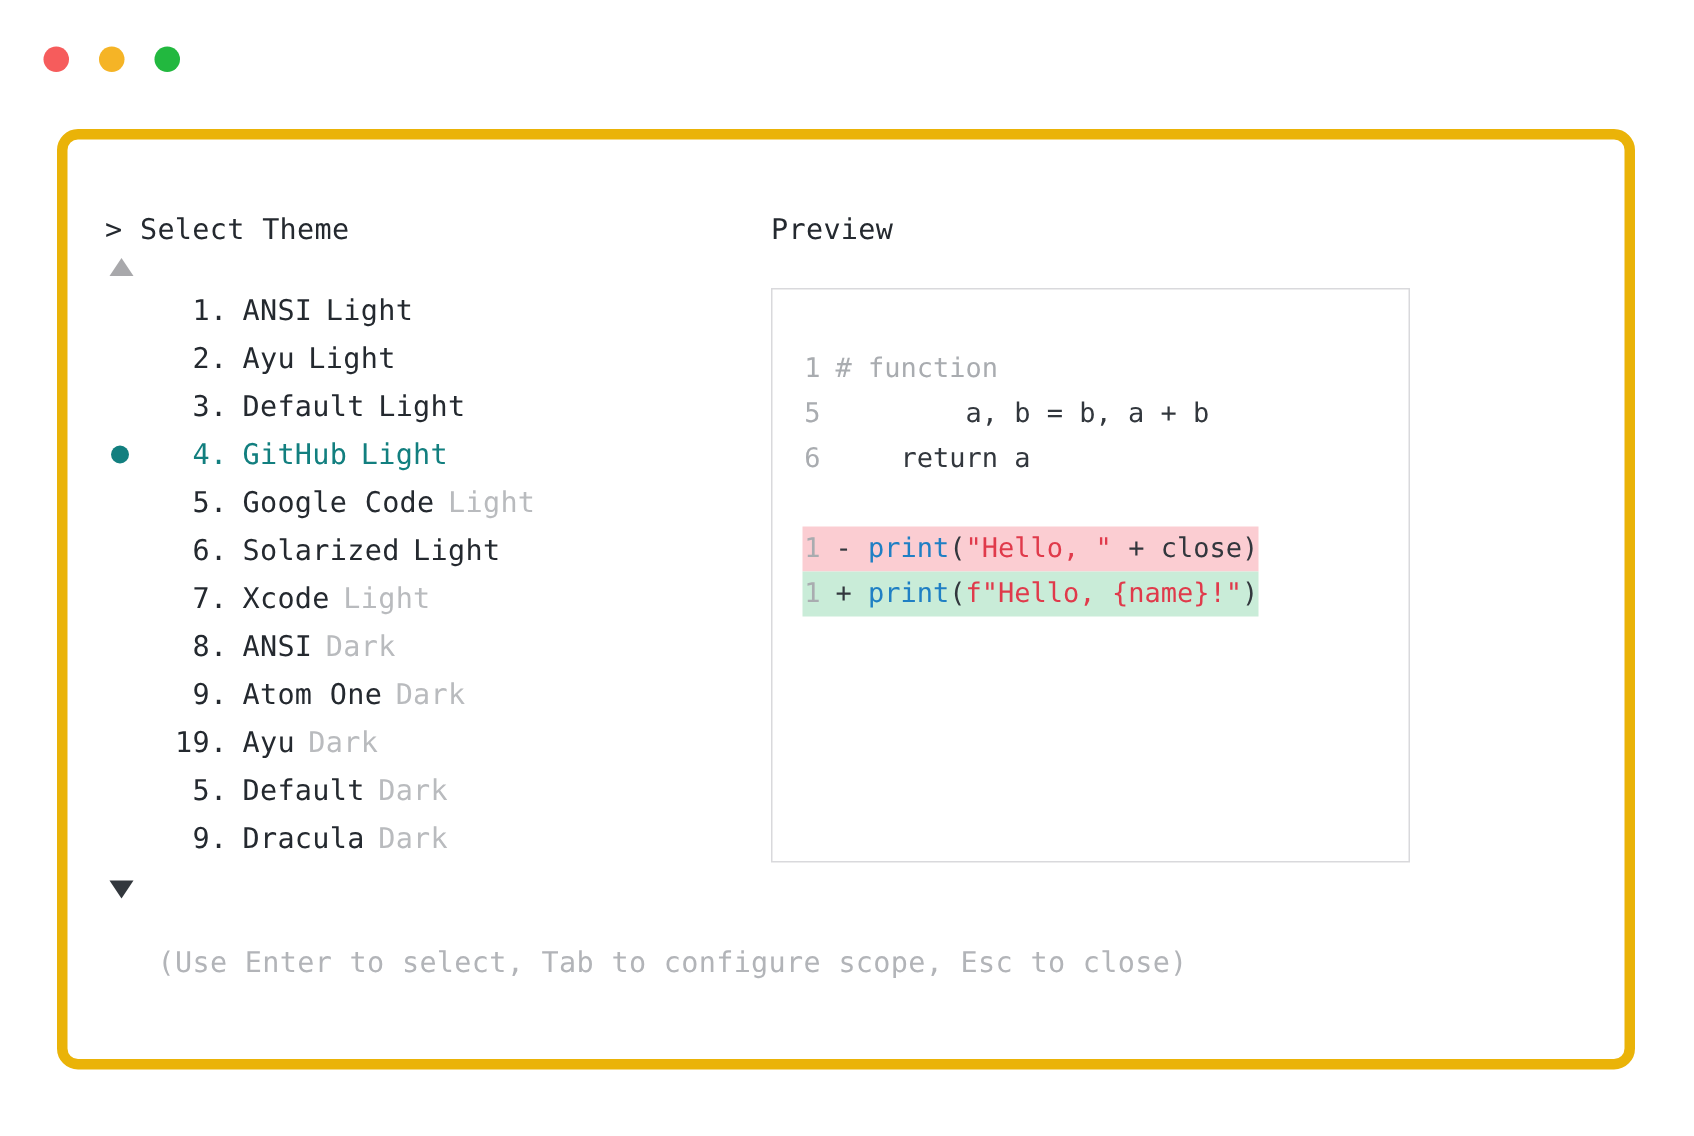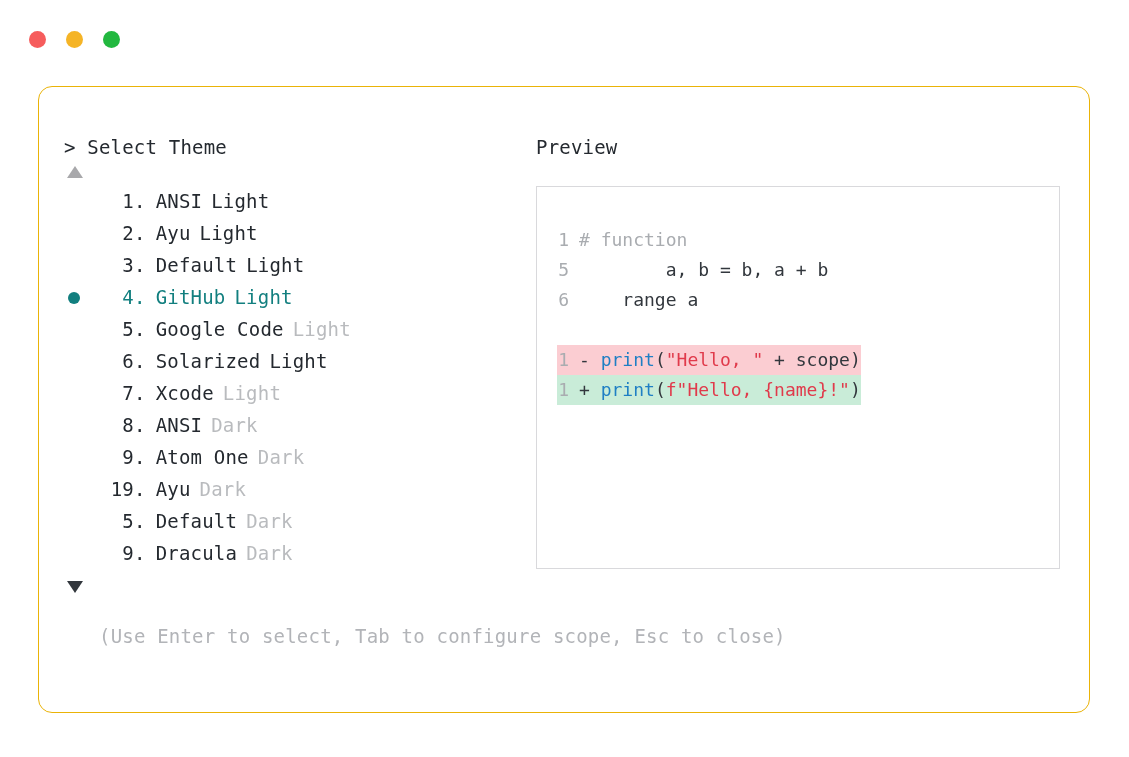--- a/index.html
+++ b/index.html
@@ -30,21 +30,21 @@
   }
 
   
   .card {
     position: absolute;
     left: 38px;
     top: 86px;
     width: 1052px;
     height: 627px;
     box-sizing: border-box;
-    border: 1px solid #eab308;
+    border: 7px solid #eab308;
     border-radius: 14px;
     background: #ffffff;
   }
 
   
   .cols {
     position: absolute;
     left: 0;
     top: 0;
     width: 100%;
@@ -52,21 +52,21 @@
   }
 
   .left-col {
     position: absolute;
     left: 25px;
     top: 47px;
     width: 470px;
   }
   .right-col {
     position: absolute;
-    left: 497px;
+    left: 469px;
     top: 47px;
     width: 540px;
   }
 
   .prompt {
     font-size: 19px;
     line-height: 26px;
     color: #24292f;
     letter-spacing: 0.2px;
     white-space: pre;
@@ -147,21 +147,21 @@
   .theme-row.selected .idx,
   .theme-row.selected .dot-sep,
   .theme-row.selected .tname,
   .theme-row.selected .tsuffix {
     color: #127f7f;
   }
 
   
   .preview-pane {
     margin-top: 26px;
-    width: 524px;
+    width: 426px;
     height: 383px;
     box-sizing: border-box;
     border: 1px solid #d9d9dc;
     background: #ffffff;
     padding: 38px 0 0 20px;
     overflow: hidden;
   }
   .code-line {
     font-size: 18px;
     line-height: 30px;
@@ -235,23 +235,23 @@
 
       <div class="arrow arrow-down"></div>
     </div>
 
     <div class="right-col">
       <div class="section-label">Preview</div>
       <div class="preview-pane">
         <div id="code-block">
             <div class="code-line"><span class="ln">1</span><span class="tok-comment"># function</span></div>
             <div class="code-line"><span class="ln">5</span><span class="tok-plain">        a, b = b, a + b</span></div>
-            <div class="code-line"><span class="ln">6</span><span class="tok-plain">    </span><span class="tok-kw">range</span><span class="tok-plain"> a</span></div>
+            <div class="code-line"><span class="ln">6</span><span class="tok-plain">    </span><span class="tok-kw">return</span><span class="tok-plain"> a</span></div>
             <div class="code-gap"></div>
-            <div class="code-line diff-del"><span class="ln">1</span><span class="diff-sign">- </span><span class="tok-builtin">print</span><span class="tok-plain">(</span><span class="tok-str">"Hello, "</span><span class="tok-plain"> + scope)</span></div>
+            <div class="code-line diff-del"><span class="ln">1</span><span class="diff-sign">- </span><span class="tok-builtin">print</span><span class="tok-plain">(</span><span class="tok-str">"Hello, "</span><span class="tok-plain"> + close)</span></div>
             <div class="code-line diff-add"><span class="ln">1</span><span class="diff-sign">+ </span><span class="tok-builtin">print</span><span class="tok-plain">(</span><span class="tok-str">f"Hello, {name}!"</span><span class="tok-plain">)</span></div>
           </div>
       </div>
     </div>
 
     <div class="hint">(Use Enter to select, Tab to configure scope, Esc to close)</div>
 
   </div>
 </div>
 

